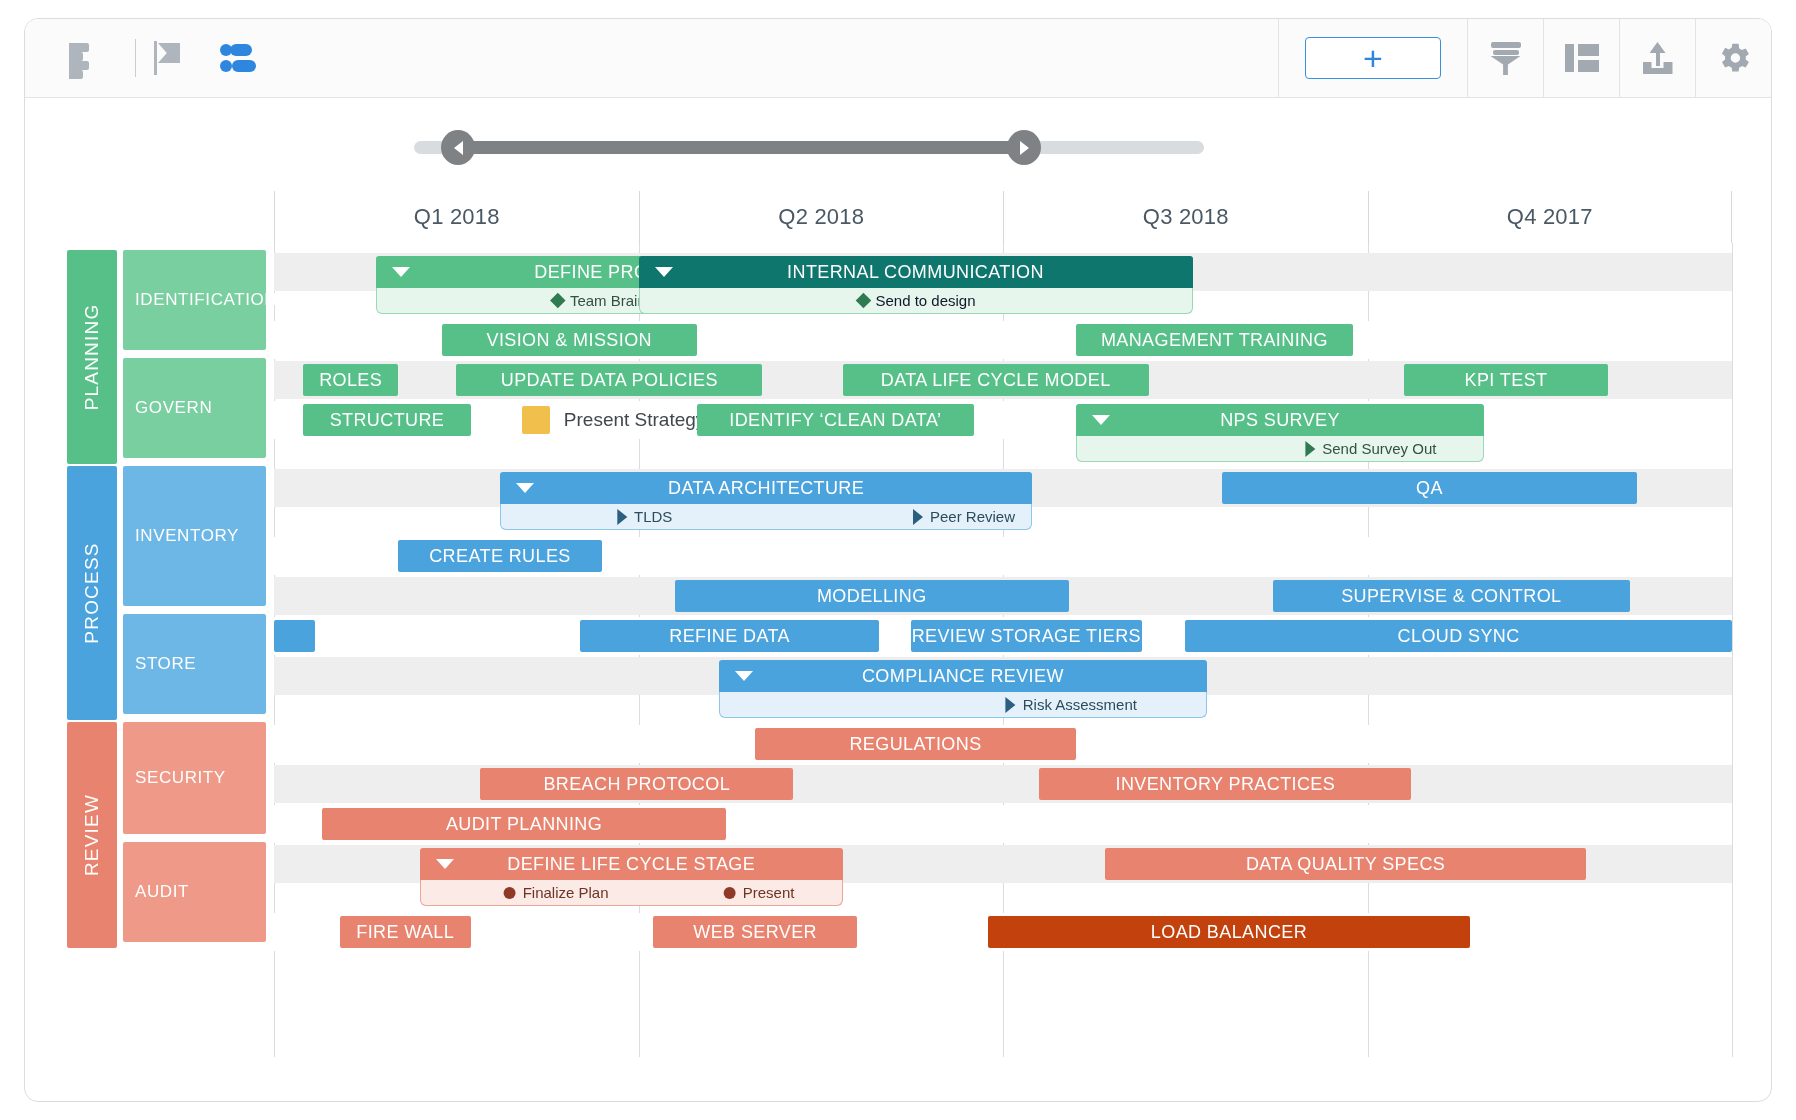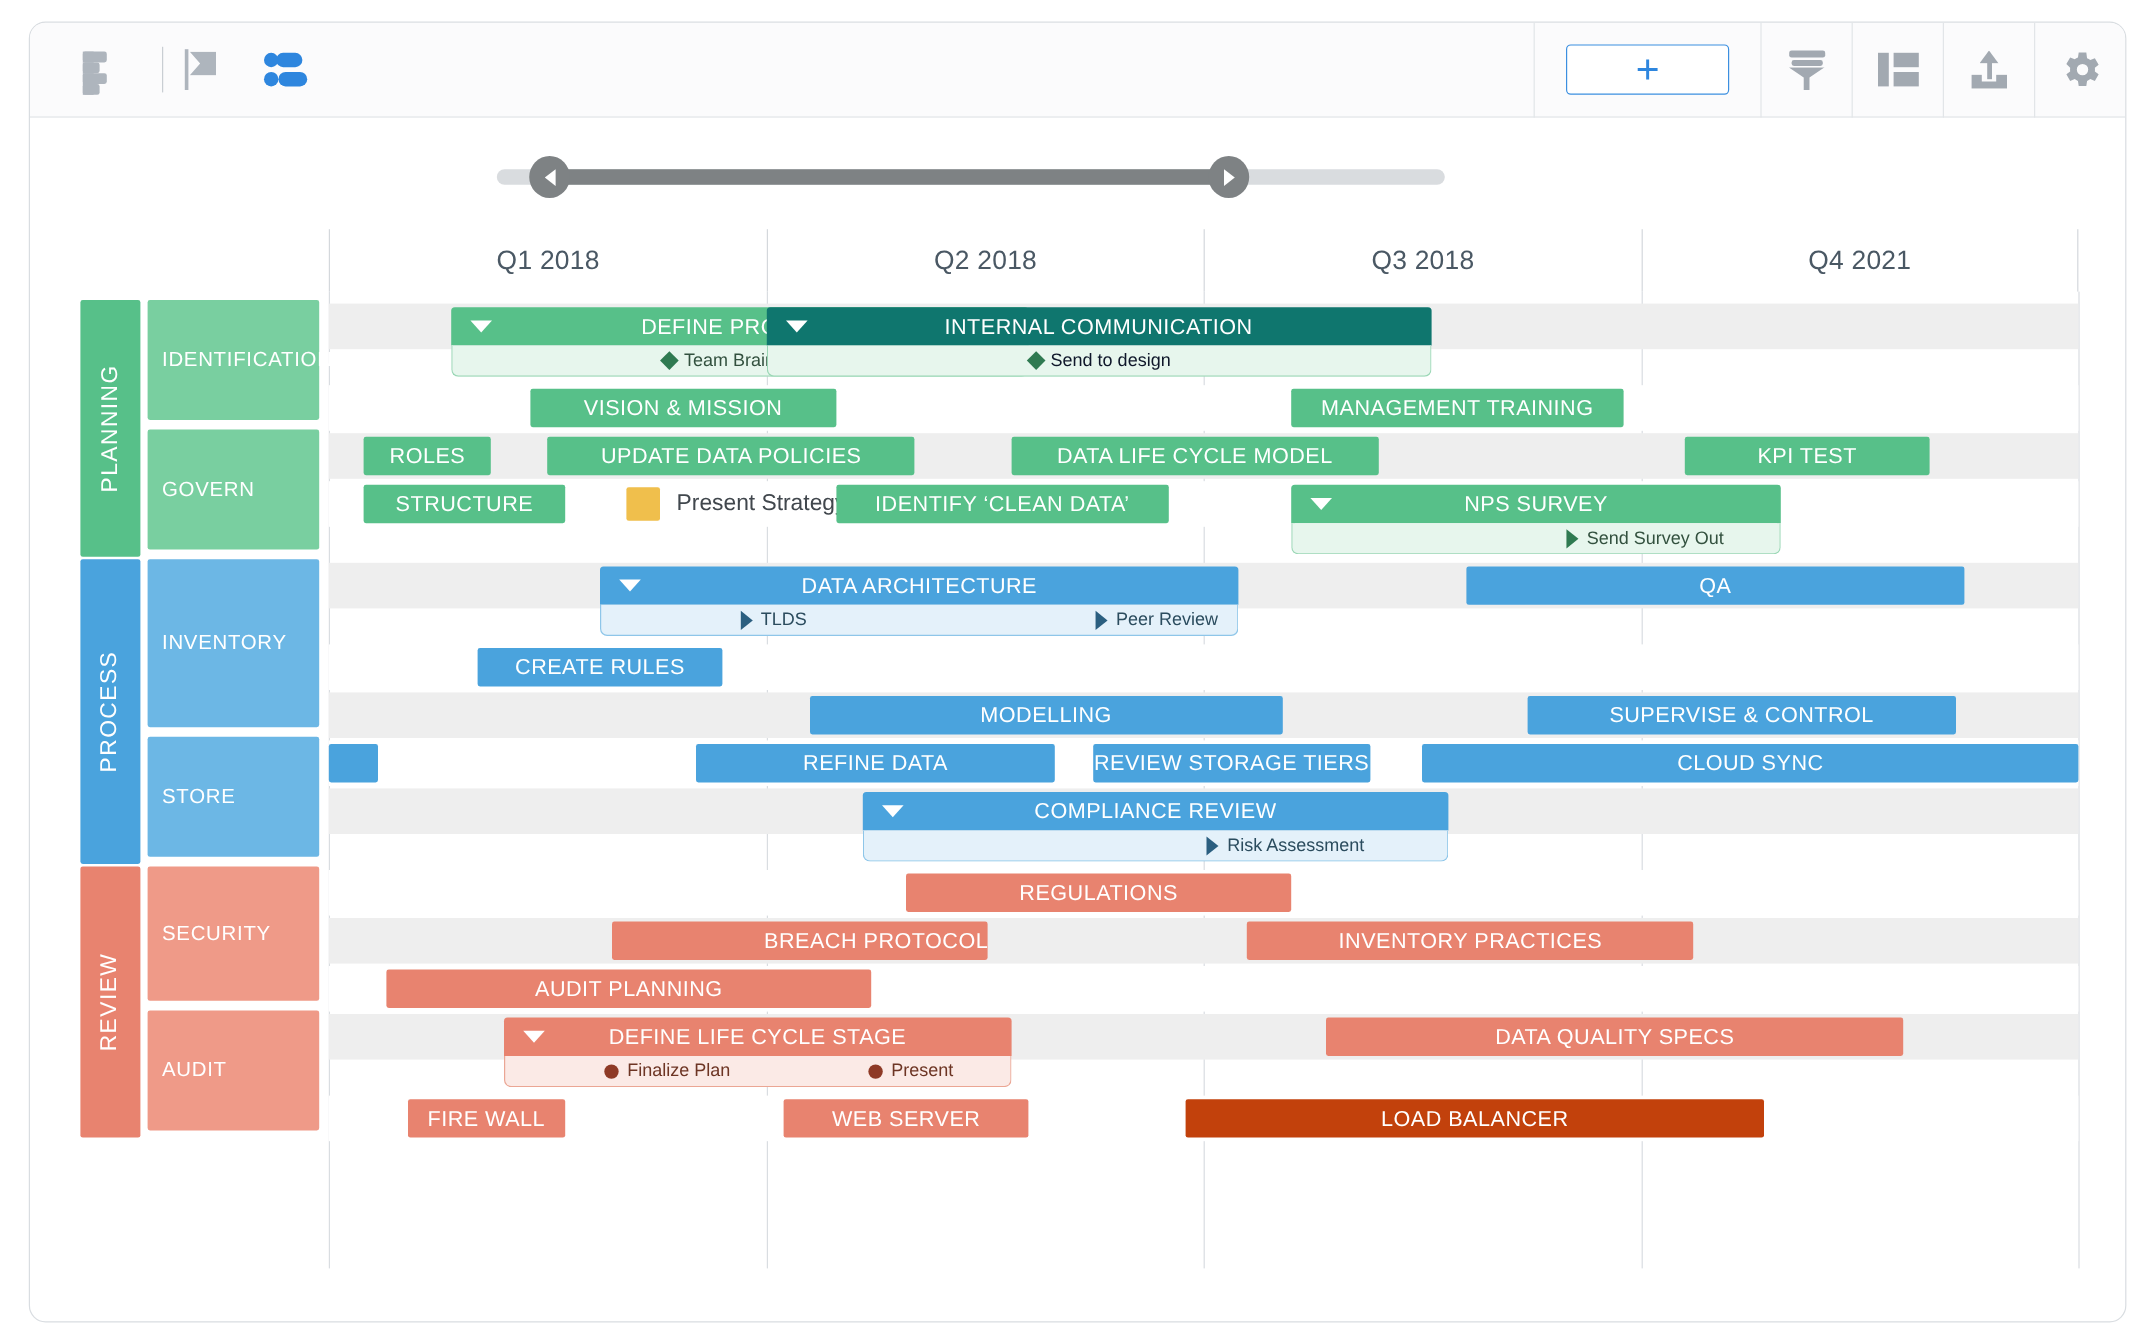--- a/index.html
+++ b/index.html
@@ -286,21 +286,21 @@
       <div class="handle right">
           <div class="chev"></div>
         </div>
     </div>
   </div>
 
   <div class="qhead" id="qhead">
       <div class="qcell" style="left: 249px; width: 364.5px;">Q1 2018</div>
       <div class="qcell" style="left: 613.5px; width: 364.5px;">Q2 2018</div>
       <div class="qcell" style="left: 978px; width: 364.5px;">Q3 2018</div>
-      <div class="qcell last" style="left: 1342.5px; width: 364.5px;">Q4 2021</div>
+      <div class="qcell last" style="left: 1342.5px; width: 364.5px;">Q4 2017</div>
     </div>
 
   <div class="chart" id="chart">
       <div class="gridcol" style="left: 249px;"></div>
       <div class="gridcol" style="left: 613.5px;"></div>
       <div class="gridcol" style="left: 978px;"></div>
       <div class="gridcol" style="left: 1342.5px;"></div>
       <div class="gridcol" style="left: 1707px;"></div>
       <div class="rowband" style="top: 10px; width: 1458px; height: 38px;"></div>
       <div class="bar grp" style="left: 351.06px; width: 481.14px; top: 13px; background: rgb(87, 192, 137);">
@@ -324,21 +324,21 @@
         </div>
       </div>
       <div class="rowband white" style="top: 78px; width: 1458px; height: 38px;"></div>
       <div class="bar" style="left: 416.67px; width: 255.15px; top: 81px; background: rgb(87, 192, 137);">
         <span>VISION &amp; MISSION</span>
       </div>
       <div class="bar" style="left: 1050.9px; width: 277.02px; top: 81px; background: rgb(87, 192, 137);">
         <span>MANAGEMENT TRAINING</span>
       </div>
       <div class="rowband" style="top: 118px; width: 1458px; height: 38px;"></div>
-      <div class="bar" style="left: 278.16px; width: 106px; top: 121px; background: rgb(87, 192, 137); align-items: center;">
+      <div class="bar" style="left: 278.16px; width: 95px; top: 121px; background: rgb(87, 192, 137); align-items: center;">
         <span>ROLES</span>
       </div>
       <div class="bar" style="left: 431.25px; width: 306.18px; top: 121px; background: rgb(87, 192, 137);">
         <span>UPDATE DATA POLICIES</span>
       </div>
       <div class="bar" style="left: 817.62px; width: 306.18px; top: 121px; background: rgb(87, 192, 137);">
         <span>DATA LIFE CYCLE MODEL</span>
       </div>
       <div class="bar" style="left: 1378.95px; width: 204.12px; top: 121px; background: rgb(87, 192, 137);">
         <span>KPI TEST</span>
@@ -413,21 +413,21 @@
         <div class="marker" style="position: absolute; left: 351.67px; transform: translateX(-50%);">
           <div class="mk-arrow" style="border-top: 8px solid transparent; border-bottom: 8px solid transparent; border-left: 10px solid rgb(43, 95, 128);"></div>
           <span>Risk Assessment</span>
         </div>
       </div>
       <div class="rowband white" style="top: 482px; width: 1458px; height: 38px;"></div>
       <div class="bar" style="left: 730.14px; width: 320.76px; top: 485px; background: rgb(232, 131, 111);">
         <span>REGULATIONS</span>
       </div>
       <div class="rowband" style="top: 522px; width: 1458px; height: 38px;"></div>
-      <div class="bar" style="left: 485px; width: 313.47px; top: 525px; background: rgb(232, 131, 111); justify-content: flex-end;">
+      <div class="bar" style="left: 455px; width: 313.47px; top: 525px; background: rgb(232, 131, 111);">
         <span>BREACH PROTOCOL</span>
       </div>
       <div class="bar" style="left: 1014.45px; width: 371.79px; top: 525px; background: rgb(232, 131, 111);">
         <span>INVENTORY PRACTICES</span>
       </div>
       <div class="rowband white" style="top: 562px; width: 1458px; height: 38px;"></div>
       <div class="bar" style="left: 297.114px; width: 403.866px; top: 565px; background: rgb(232, 131, 111);">
         <span>AUDIT PLANNING</span>
       </div>
       <div class="rowband" style="top: 602px; width: 1458px; height: 38px;"></div>

